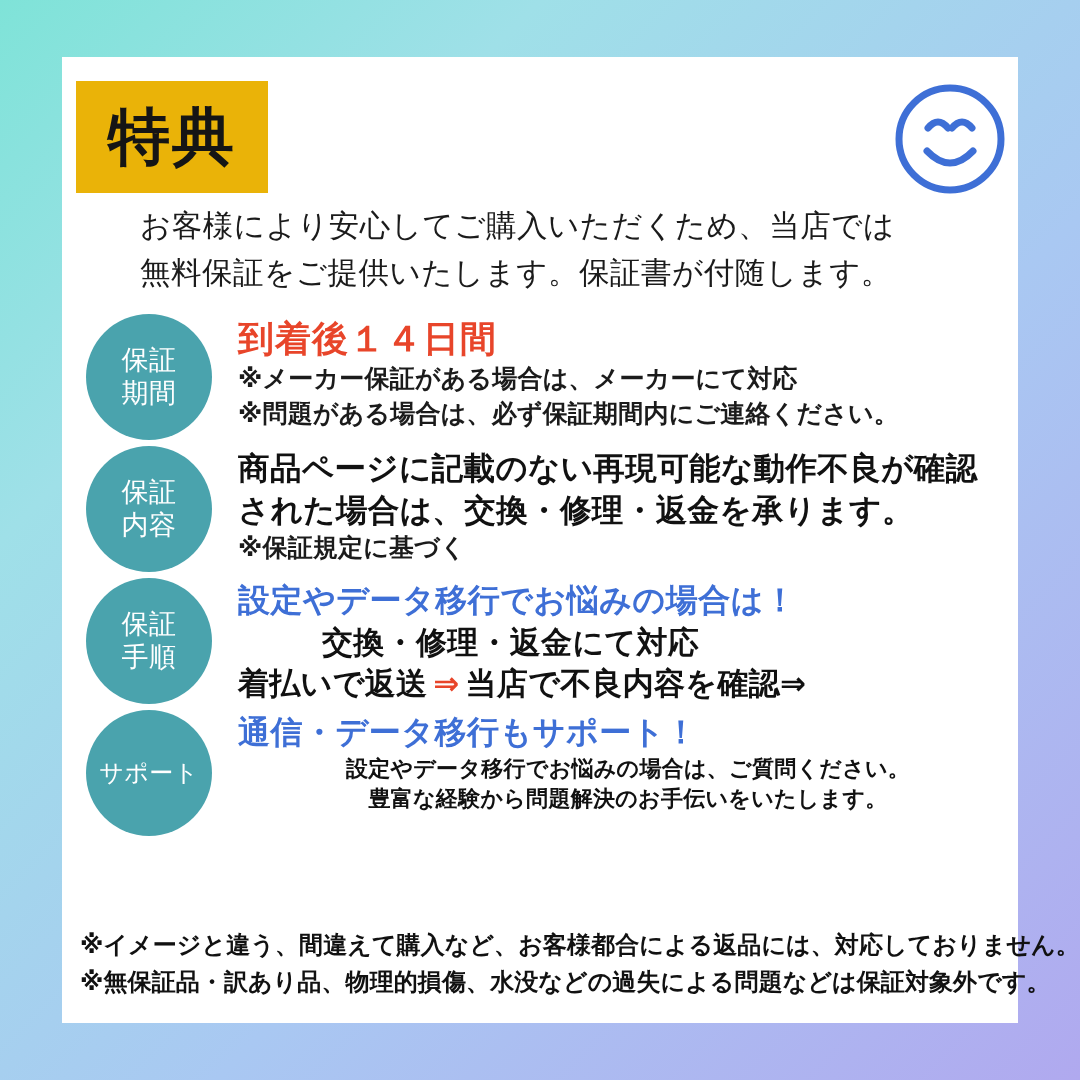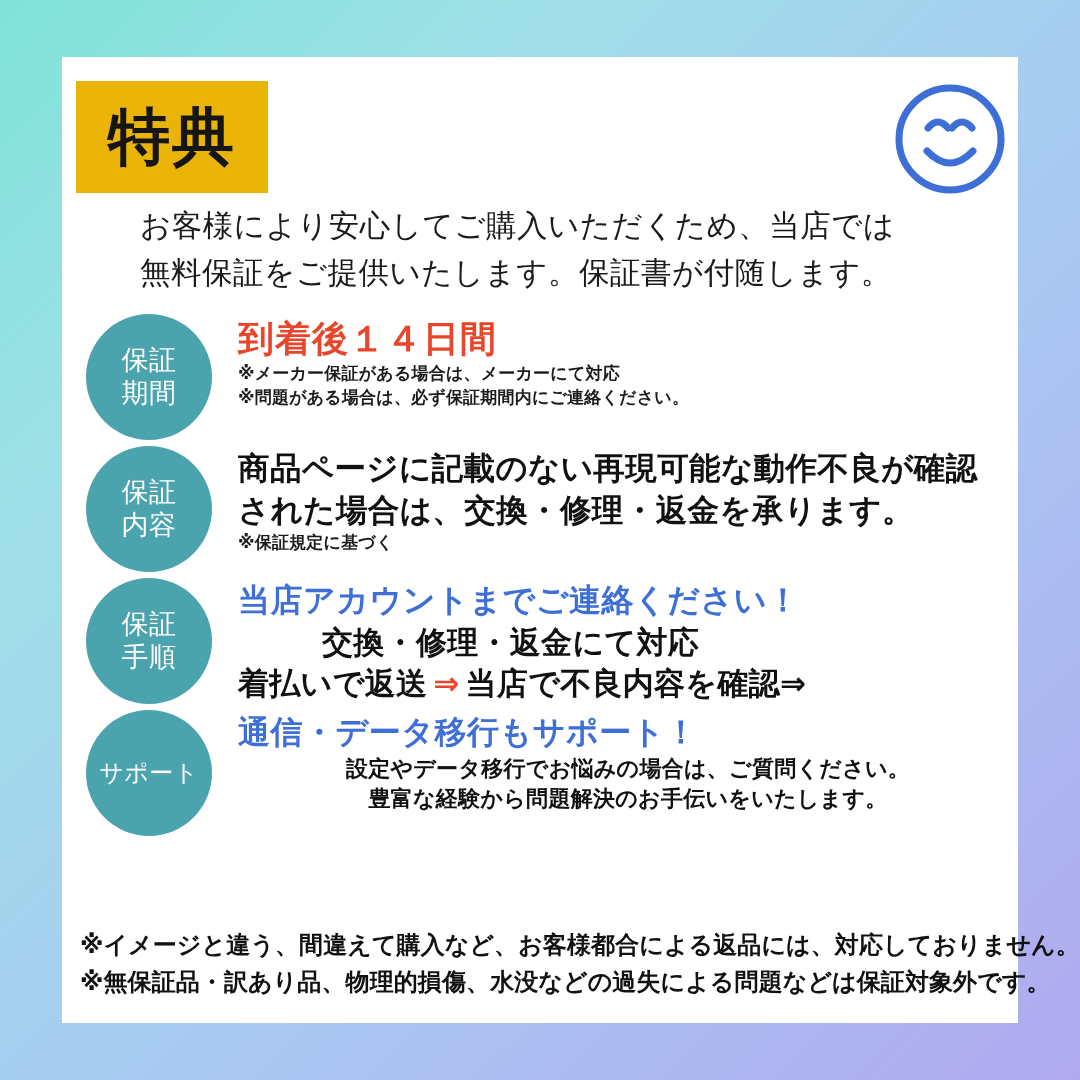--- a/index.html
+++ b/index.html
@@ -119,21 +119,21 @@
     letter-spacing: 1px;
   }
   .hl-blue {
     color: #3e6fd6;
     font-weight: 700;
     font-size: 32px;
     line-height: 1.3;
     letter-spacing: 0.5px;
   }
   .note {
-    font-size: 17px;
+    font-size: 25px;
     font-weight: 700;
     color: #1b1b1b;
     line-height: 1.37;
     letter-spacing: 0.2px;
   }
   .body-big {
     font-size: 31.5px;
     font-weight: 700;
     color: #111111;
     line-height: 1.32;
@@ -229,21 +229,21 @@
         <div class="note">※保証規定に基づく</div>
       </div>
     </div>
 
     <div class="row">
       <div class="pill">
         <span>保証</span>
         <span>手順</span>
       </div>
       <div class="row-body">
-        <div class="hl-blue">当店アカウントまでご連絡ください！</div>
+        <div class="hl-blue">設定やデータ移行でお悩みの場合は！</div>
         <div class="proc-line indent">交換・修理・返金にて対応</div>
         <div class="proc-line">
           <span>着払いで返送</span><span class="arrow-red">⇒</span><span>当店で不良内容を確認⇒</span>
         </div>
       </div>
     </div>
 
     <div class="row">
       <div class="pill small">
         <span>サポート</span>

